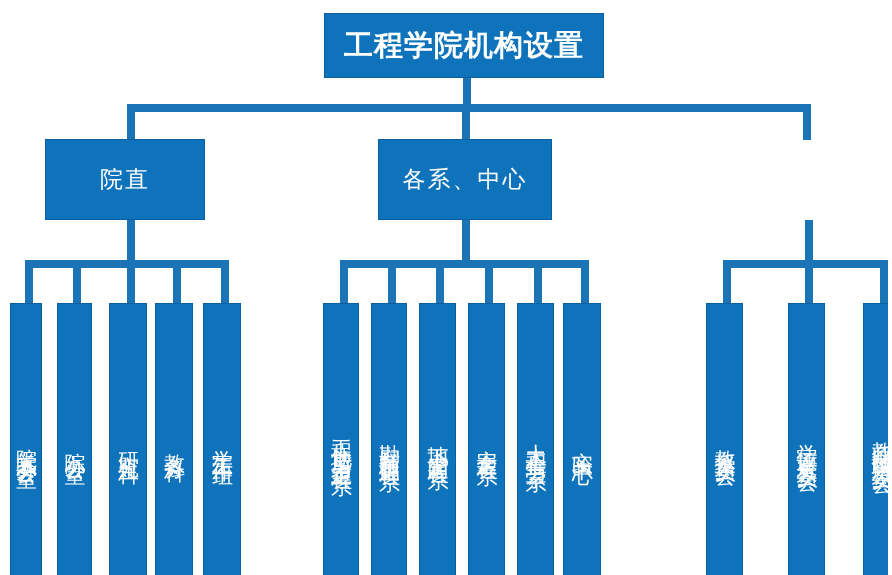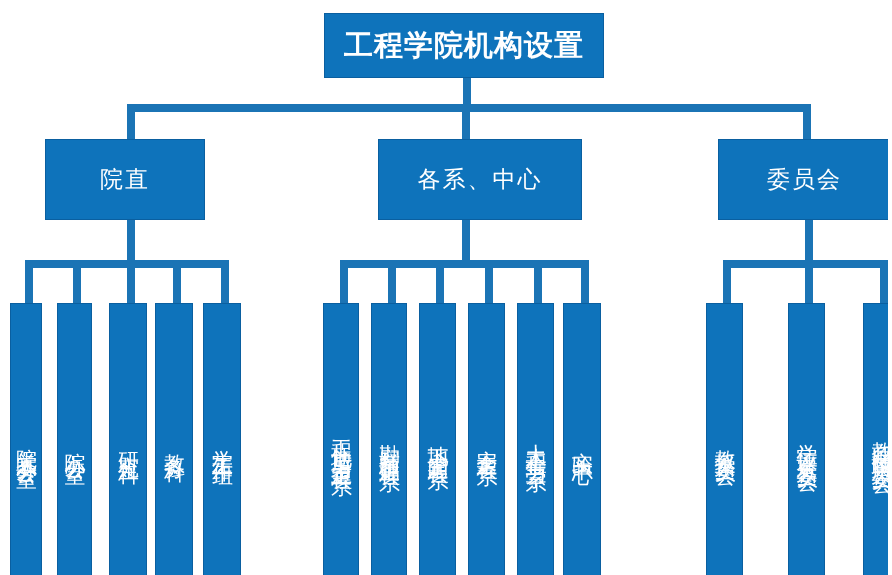--- a/index.html
+++ b/index.html
@@ -26,21 +26,21 @@
   }
   .root {
     left: 316px; top: 5px; width: 280px; height: 65px;
     font-size: 29px; font-weight: bold; letter-spacing: 1px;
   }
   .branch {
     top: 131px; height: 81px;
     font-size: 23px; letter-spacing: 2px;
   }
   .branch.b0 { left: 37px;  width: 160px; }
-  .branch.b1 { left: 370px; width: 204px; }
+  .branch.b1 { left: 370px; width: 174px; }
   .branch.b2 { left: 710px; width: 173px; }
   .leaf {
     top: 295px; height: 280px;
     font-size: 21px;
   }
   .leaf span {
     writing-mode: vertical-rl;
     text-orientation: upright;
     letter-spacing: 4px;
     line-height: 1;
@@ -61,21 +61,20 @@
   <div class="node root">工程学院机构设置</div>
 
   <div class="line v" style="left:455px; top:70px;  height:27px;"></div>
   <div class="line h" style="left:119px; top:96px;  width:678px;"></div>
   <div class="line v" style="left:119px; top:96px;  height:36px;"></div>
   <div class="line v" style="left:454px; top:96px;  height:36px;"></div>
   <div class="line v" style="left:795px; top:96px;  height:36px;"></div>
 
   <div class="node branch b0">院直</div>
   <div class="node branch b1">各系、中心</div>
-  <div class="node branch b2">委员会</div>
 
   <div class="line v" style="left:119px; top:212px; height:42px;"></div>
   <div class="line h" style="left:17px;  top:252px; width:198px;"></div>
   <div class="line v" style="left:17px;  top:252px; height:43px;"></div>
   <div class="line v" style="left:65px;  top:252px; height:43px;"></div>
   <div class="line v" style="left:119px; top:252px; height:43px;"></div>
   <div class="line v" style="left:165px; top:252px; height:43px;"></div>
   <div class="line v" style="left:213px; top:252px; height:43px;"></div>
 
   <div class="line v" style="left:454px; top:212px; height:42px;"></div>

